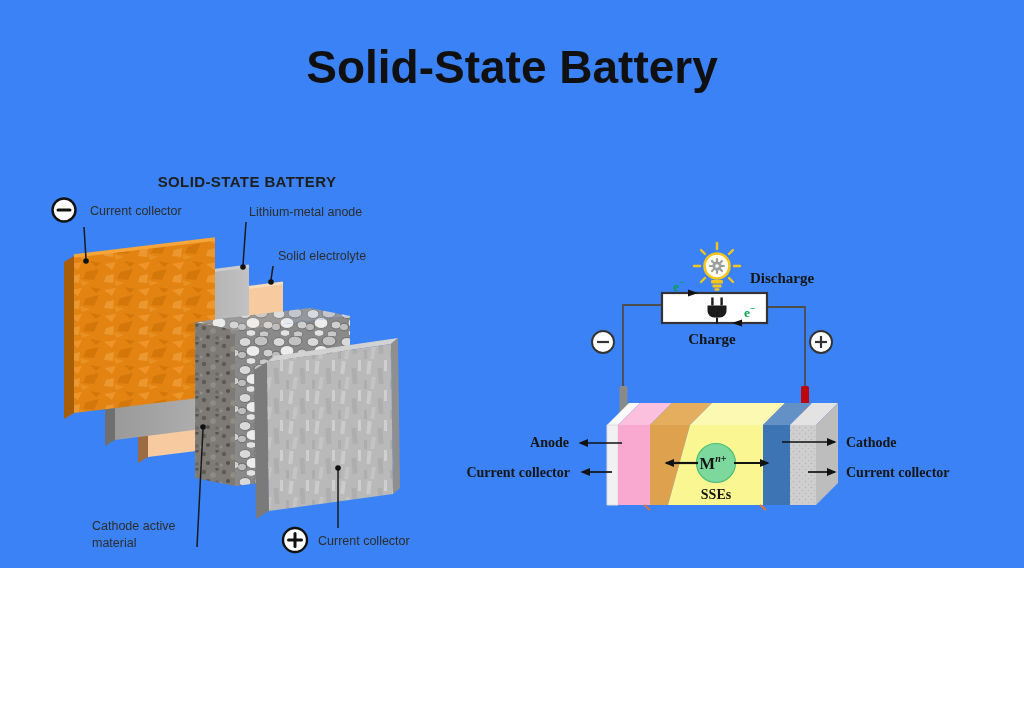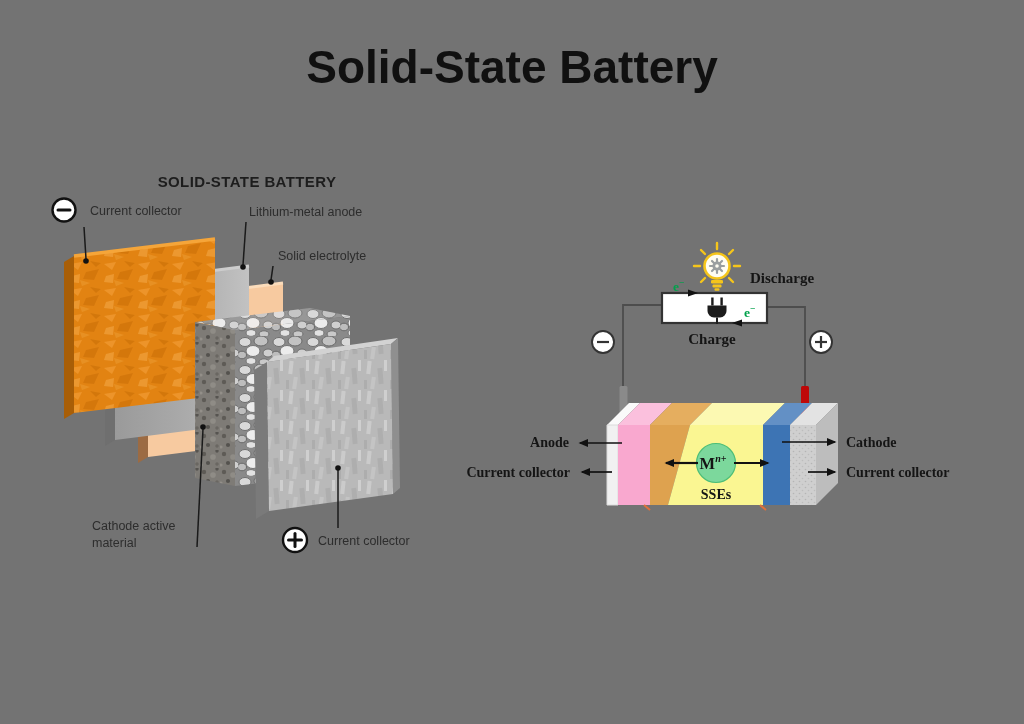--- a/index.html
+++ b/index.html
@@ -1,16 +1,16 @@
 <!DOCTYPE html>
 <html><head>
 <meta charset="utf-8">
 <style>
   html,body{margin:0;padding:0;background:#ffffff;}
-  .page{position:relative;width:1024px;height:724px;background:#737373;overflow:hidden;
+  .page{position:relative;width:1024px;height:568px;background:#3b82f6;overflow:hidden;
         font-family:"Liberation Sans",sans-serif;}
   .main-title{position:absolute;top:40px;left:0;width:1024px;text-align:center;
       font-size:46px;font-weight:700;letter-spacing:0px;color:#101010;margin:0;
       font-family:"Liberation Sans",sans-serif;}
   .svg-abs{position:absolute;}
   svg text{user-select:none;}
   .lbl-sans{font-family:"Liberation Sans",sans-serif;fill:#2d2d2d;font-size:12.5px;}
   .lbl-sans-bold{font-family:"Liberation Sans",sans-serif;fill:#1d1d1d;font-size:15px;font-weight:bold;letter-spacing:0.4px;}
   .lbl-serif{font-family:"Liberation Serif",serif;fill:#151515;font-size:14px;font-weight:bold;}
   .lbl-serif-lg{font-family:"Liberation Serif",serif;fill:#151515;font-size:15px;font-weight:bold;}

